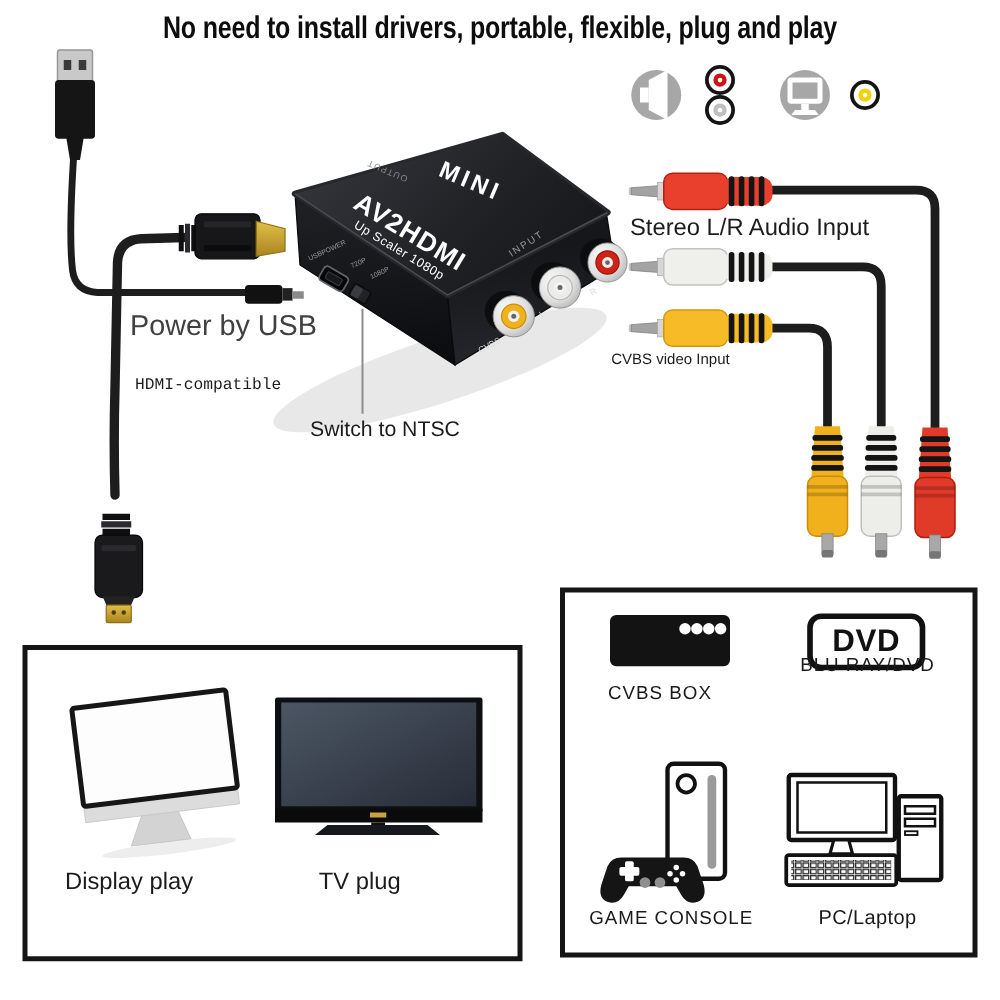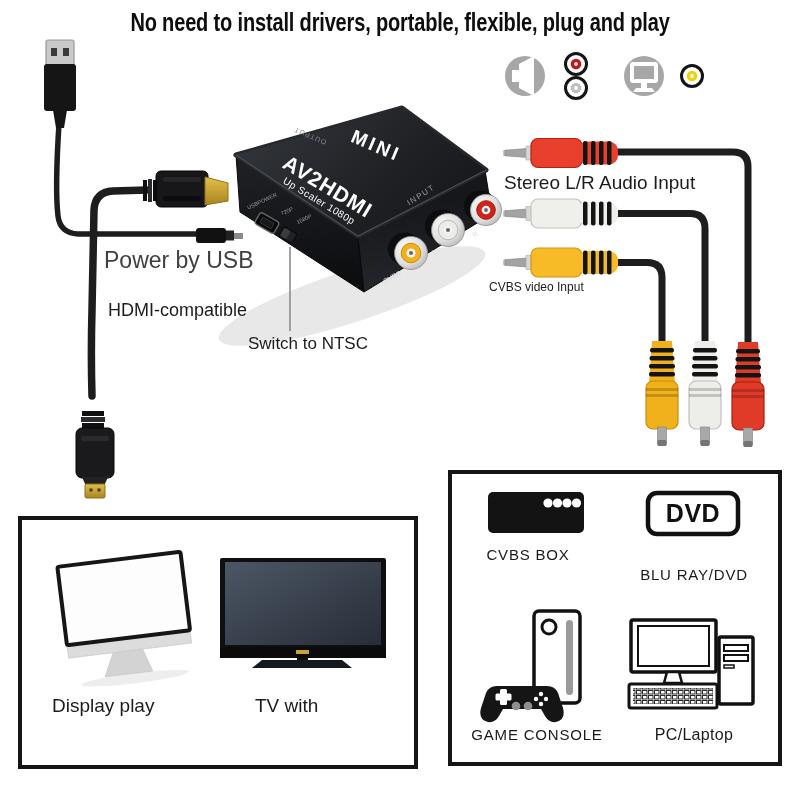--- a/index.html
+++ b/index.html
@@ -242,41 +242,41 @@
       <rect x="724" y="645" width="24" height="6" fill="#fff" stroke="#111" stroke-width="2"></rect>
       <rect x="724" y="655" width="24" height="6" fill="#fff" stroke="#111" stroke-width="2"></rect>
       <rect x="724" y="665" width="10" height="3" fill="#fff" stroke="#111" stroke-width="1.5"></rect>
     </g>
   </g>
 </svg>
 
 <div class="txt title">No need to install drivers, portable, flexible, plug and play</div>
 
 <div class="txt" style="left:104px;top:247px;font-size:23px;color:#404040;">Power by USB</div>
-<div class="txt" style="left:108px;top:300px;font-size:18px;">HDMI-compatible</div>
+<div class="txt" style="left:108px;top:300px;font-size:13px;font-family:Liberation Mono, monospace;">HDMI-compatible</div>
 <div class="txt" style="left:248px;top:334px;font-size:17px;">Switch to NTSC</div>
 <div class="txt" style="left:504px;top:172px;font-size:19px;">Stereo L/R Audio Input</div>
 <div class="txt" style="left:489px;top:280px;font-size:12px;">CVBS video Input</div>
 
 <div class="txt dev" style="left:376px;top:146px;transform:translate(-50%,-50%) rotate(23deg);font-size:19px;font-weight:800;letter-spacing:3px;color:#fff;">MINI</div>
 <div class="txt dev" style="left:325px;top:191px;transform:translate(-50%,-50%) rotate(31deg);color:#fff;text-align:center;line-height:1.1;">
   <span style="font-size:21px;font-weight:bold;letter-spacing:1px;">AV2HDMI</span>
   <span style="font-size:10px;letter-spacing:0.5px;">Up Scaler 1080p</span>
 </div>
 <div class="txt dev" style="left:310px;top:136px;transform:translate(-50%,-50%) rotate(203deg);font-size:7px;color:#8a8a8a;letter-spacing:1px;">OUTPUT</div>
 <div class="txt dev" style="left:421px;top:195px;transform:translate(-50%,-50%) rotate(-33deg);font-size:8px;color:#9a9a9a;letter-spacing:1.5px;">INPUT</div>
 <div class="txt dev" style="left:262px;top:201px;transform:translate(-50%,-50%) rotate(-25deg);font-size:5.5px;color:#999;">USBPOWER</div>
 <div class="txt dev" style="left:287px;top:211px;transform:translate(-50%,-50%) rotate(-25deg);font-size:5.5px;color:#999;">720P</div>
 <div class="txt dev" style="left:304px;top:219px;transform:translate(-50%,-50%) rotate(-25deg);font-size:5.5px;color:#999;">1080P</div>
 <div class="txt dev" style="left:392px;top:277px;transform:translate(-50%,-50%) rotate(-28deg);font-size:7px;color:#ddd;">CVBS</div>
 <div class="txt dev" style="left:434px;top:252px;transform:translate(-50%,-50%) rotate(-28deg);font-size:7px;color:#ddd;">L</div>
 <div class="txt dev" style="left:475px;top:234px;transform:translate(-50%,-50%) rotate(-28deg);font-size:7px;color:#ddd;">R</div>
 
 <div class="txt" style="left:52px;top:695px;font-size:19px;">Display play</div>
-<div class="txt" style="left:255px;top:695px;font-size:19px;">TV with</div>
+<div class="txt" style="left:255px;top:695px;font-size:19px;">TV plug</div>
 
 <div class="txt cap" style="left:528px;top:546px;">CVBS BOX</div>
-<div class="txt cap" style="left:694px;top:566px;">BLU RAY/DVD</div>
+<div class="txt cap" style="left:694px;top:524px;">BLU RAY/DVD</div>
 <div class="txt" style="left:693px;top:513px;transform:translate(-50%,-50%);font-size:25px;font-weight:bold;letter-spacing:0.5px;color:#111;">DVD</div>
 <div class="txt cap" style="left:537px;top:726px;">GAME CONSOLE</div>
 <div class="txt cap" style="left:694px;top:726px;letter-spacing:0.3px;font-size:16px;">PC/Laptop</div>
 
 </div>
 
 </body></html>

